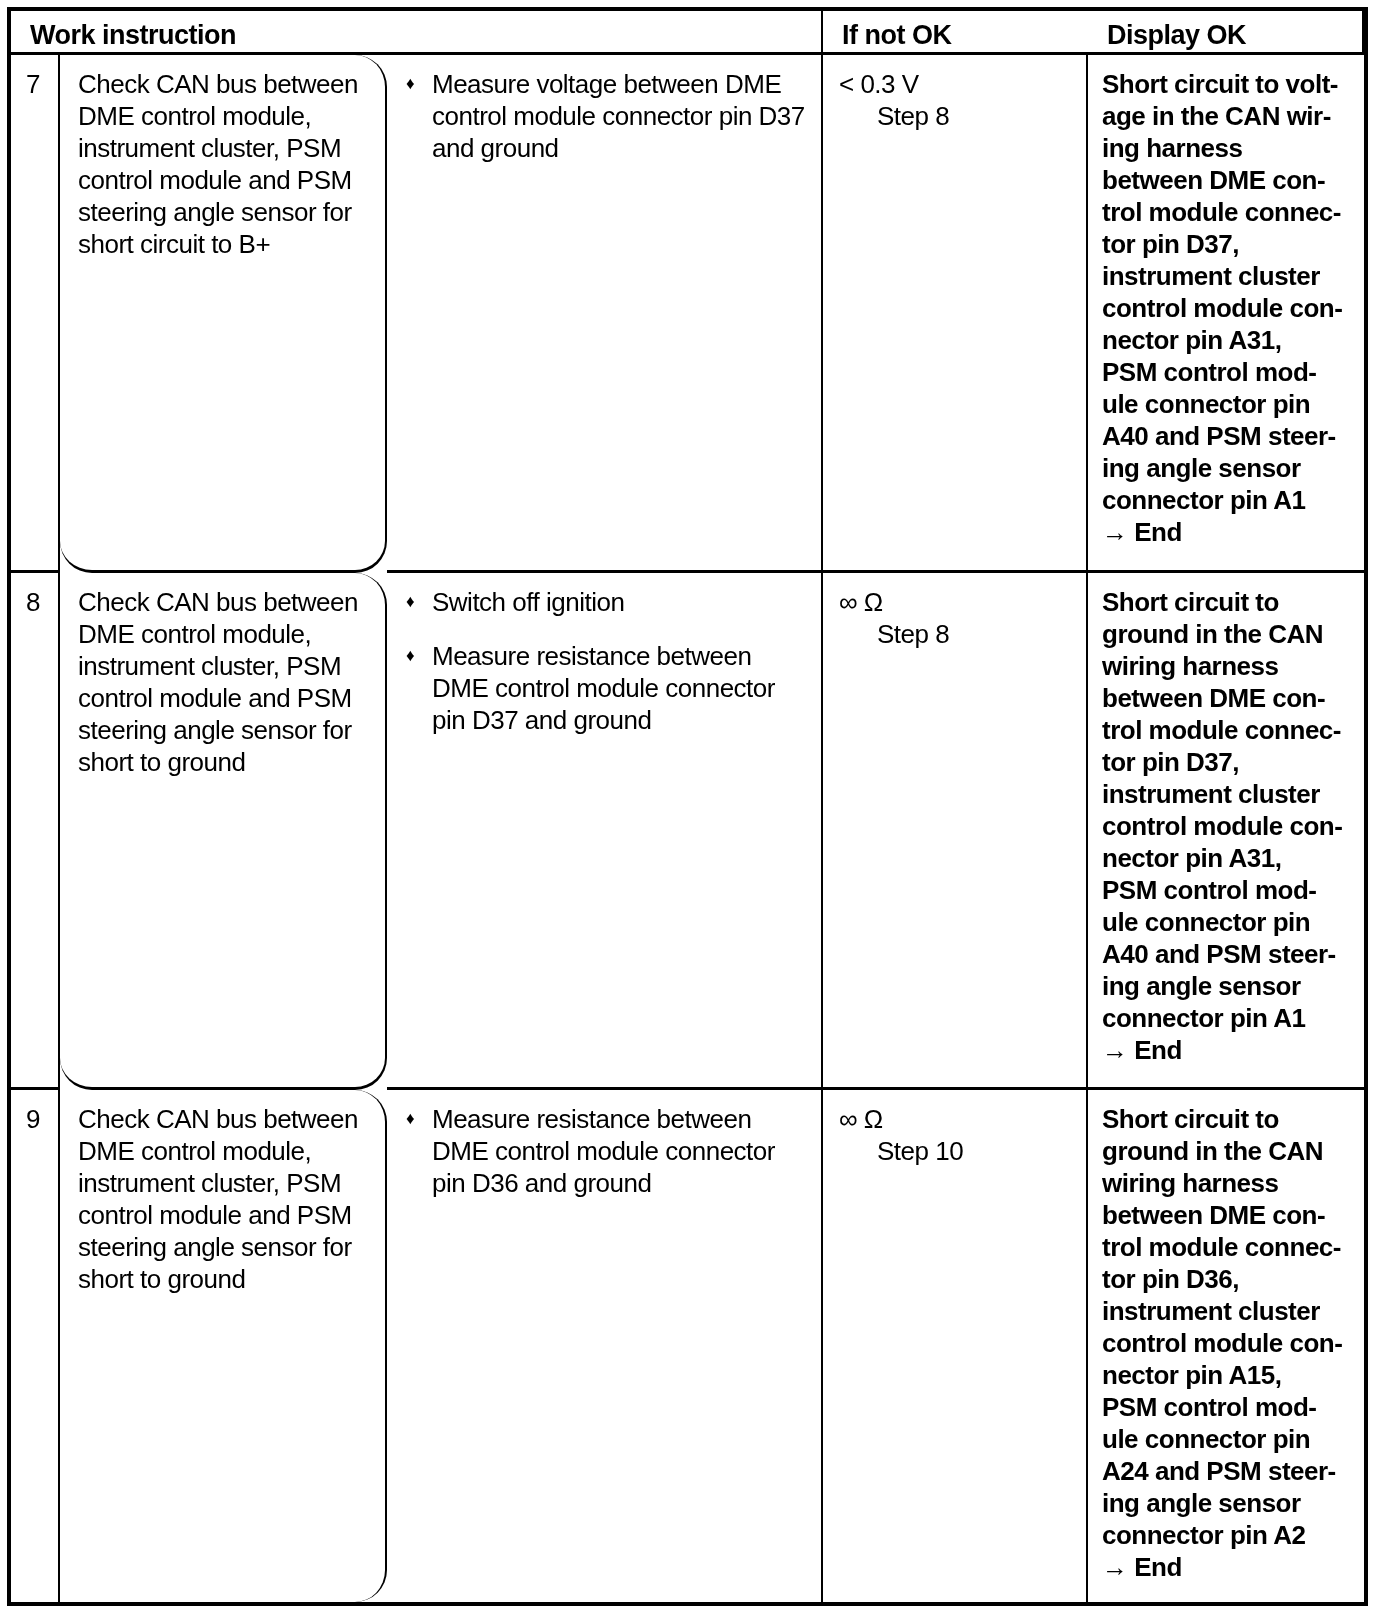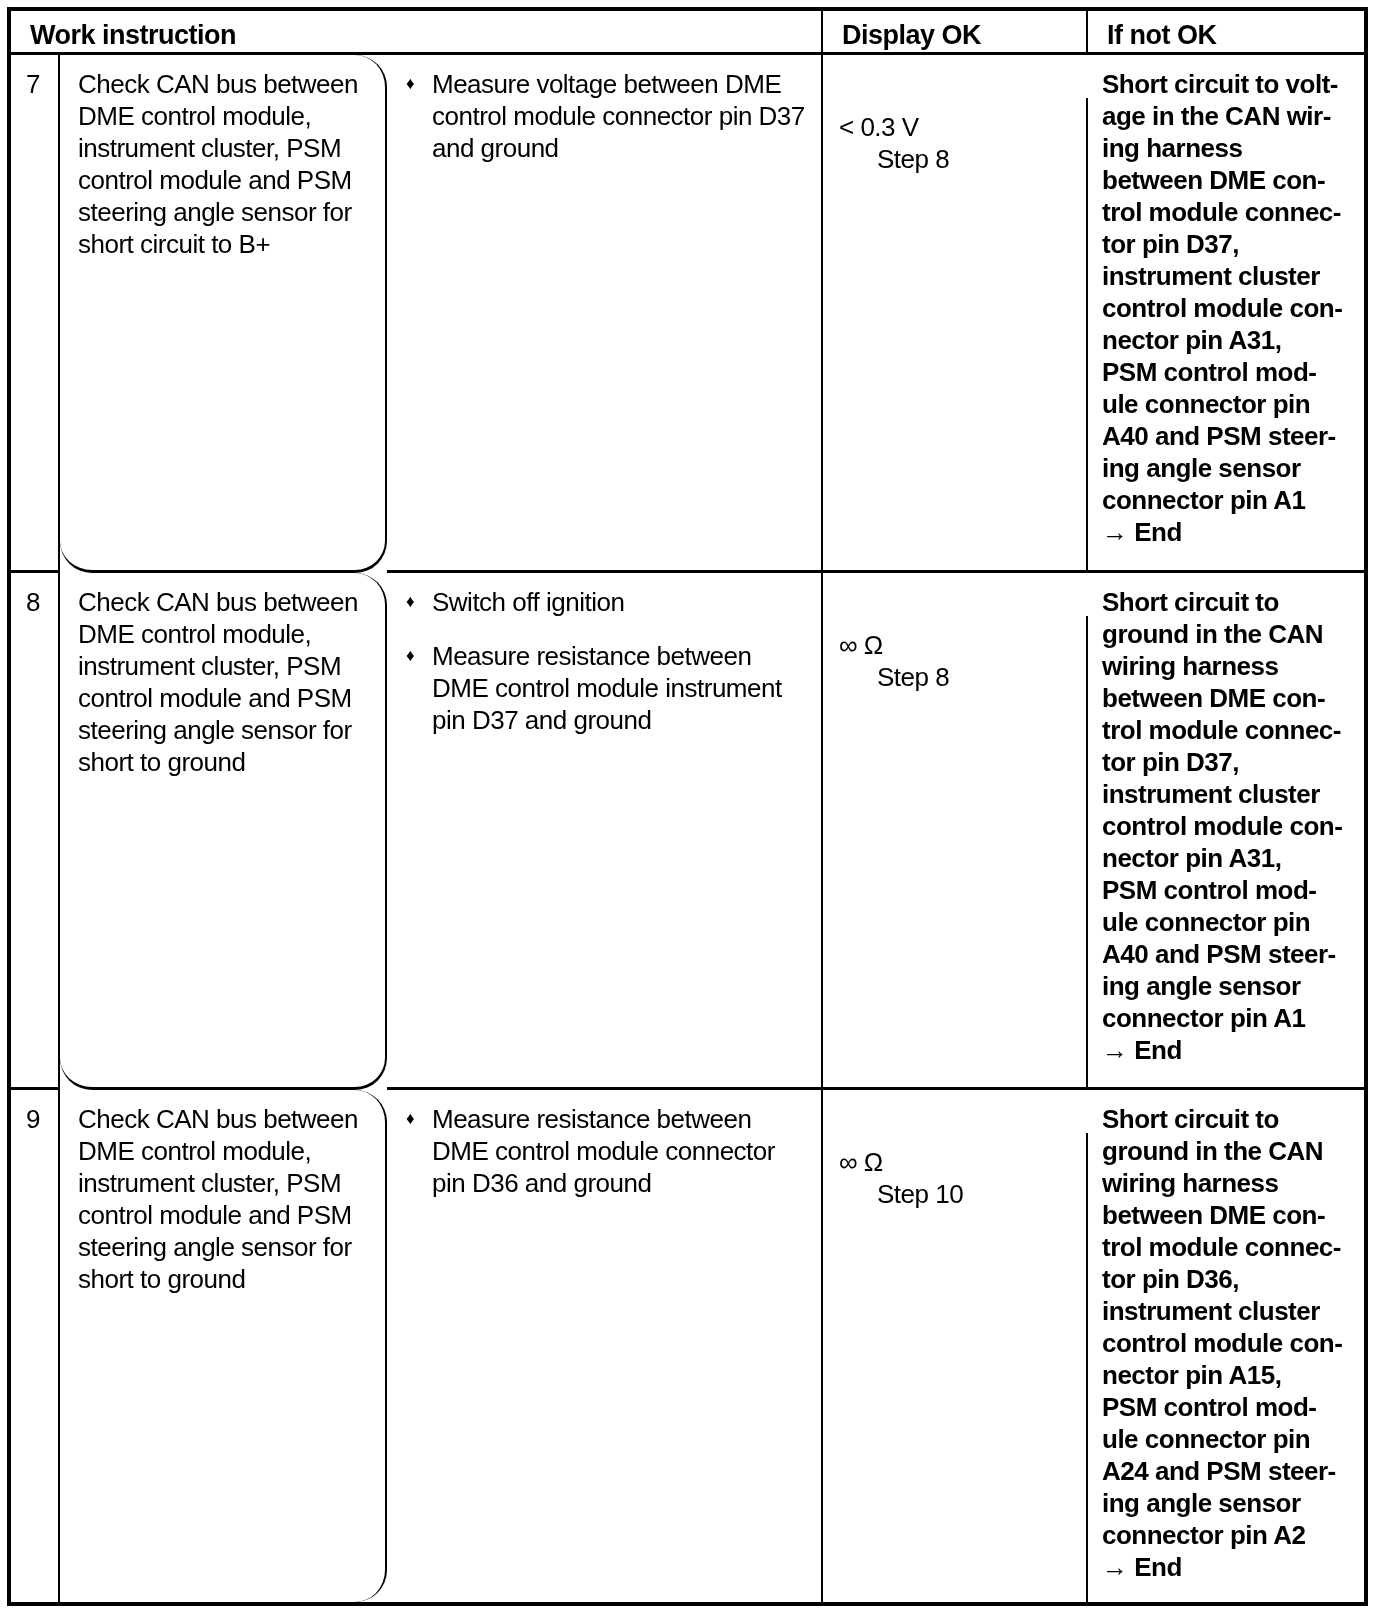--- a/index.html
+++ b/index.html
@@ -44,34 +44,34 @@
   .c-instr { padding: 13px 26px 0 18px; border-radius: 32px; }
   .c-actions { padding: 13px 14px 0 19px; }
   .action { display: flex; align-items: flex-start; margin-bottom: 22px; }
   .bullet {
     flex: 0 0 26px;
     width: 26px;
     font-size: 17px;
     line-height: 32px;
   }
   .atext { flex: 1; }
-  .c-display { padding: 13px 8px 0 16px; margin-top: 43px; }
+  .c-display { padding: 13px 8px 0 16px; }
   .next-step { padding-left: 38px; }
   .c-ifnot { padding: 13px 6px 0 14px; font-weight: bold; }
   .ifnot-text { white-space: pre-line; }
 </style>
 </head>
 <body>
 
 <div class="page">
   <div class="table">
 
     <div class="cell th span3">Work instruction</div>
+    <div class="cell th last-col">If not OK</div>
     <div class="cell th">Display OK</div>
-    <div class="cell th last-col">If not OK</div>
 
     <div class="cell c-num">7</div>
     <div class="cell c-instr">Check CAN bus between DME control module, instrument cluster, PSM control module and PSM steering angle sensor for short circuit to B+</div>
     <div class="cell c-actions">
       <div class="action">
         <span class="bullet">♦</span>
         <span class="atext">Measure voltage between DME control module connector pin D37 and ground</span>
       </div>
     </div>
     <div class="cell c-display">
@@ -98,21 +98,21 @@
 
     <div class="cell c-num">8</div>
     <div class="cell c-instr">Check CAN bus between DME control module, instrument cluster, PSM control module and PSM steering angle sensor for short to ground</div>
     <div class="cell c-actions">
       <div class="action">
         <span class="bullet">♦</span>
         <span class="atext">Switch off ignition</span>
       </div>
       <div class="action">
         <span class="bullet">♦</span>
-        <span class="atext">Measure resistance between DME control module instrument pin D37 and ground</span>
+        <span class="atext">Measure resistance between DME control module connector pin D37 and ground</span>
       </div>
     </div>
     <div class="cell c-display">
       <div>∞ Ω</div>
       <div class="next-step">Step 8</div>
     </div>
     <div class="cell c-ifnot last-col">
       <div class="ifnot-text">Short circuit to
 ground in the CAN
 wiring harness

